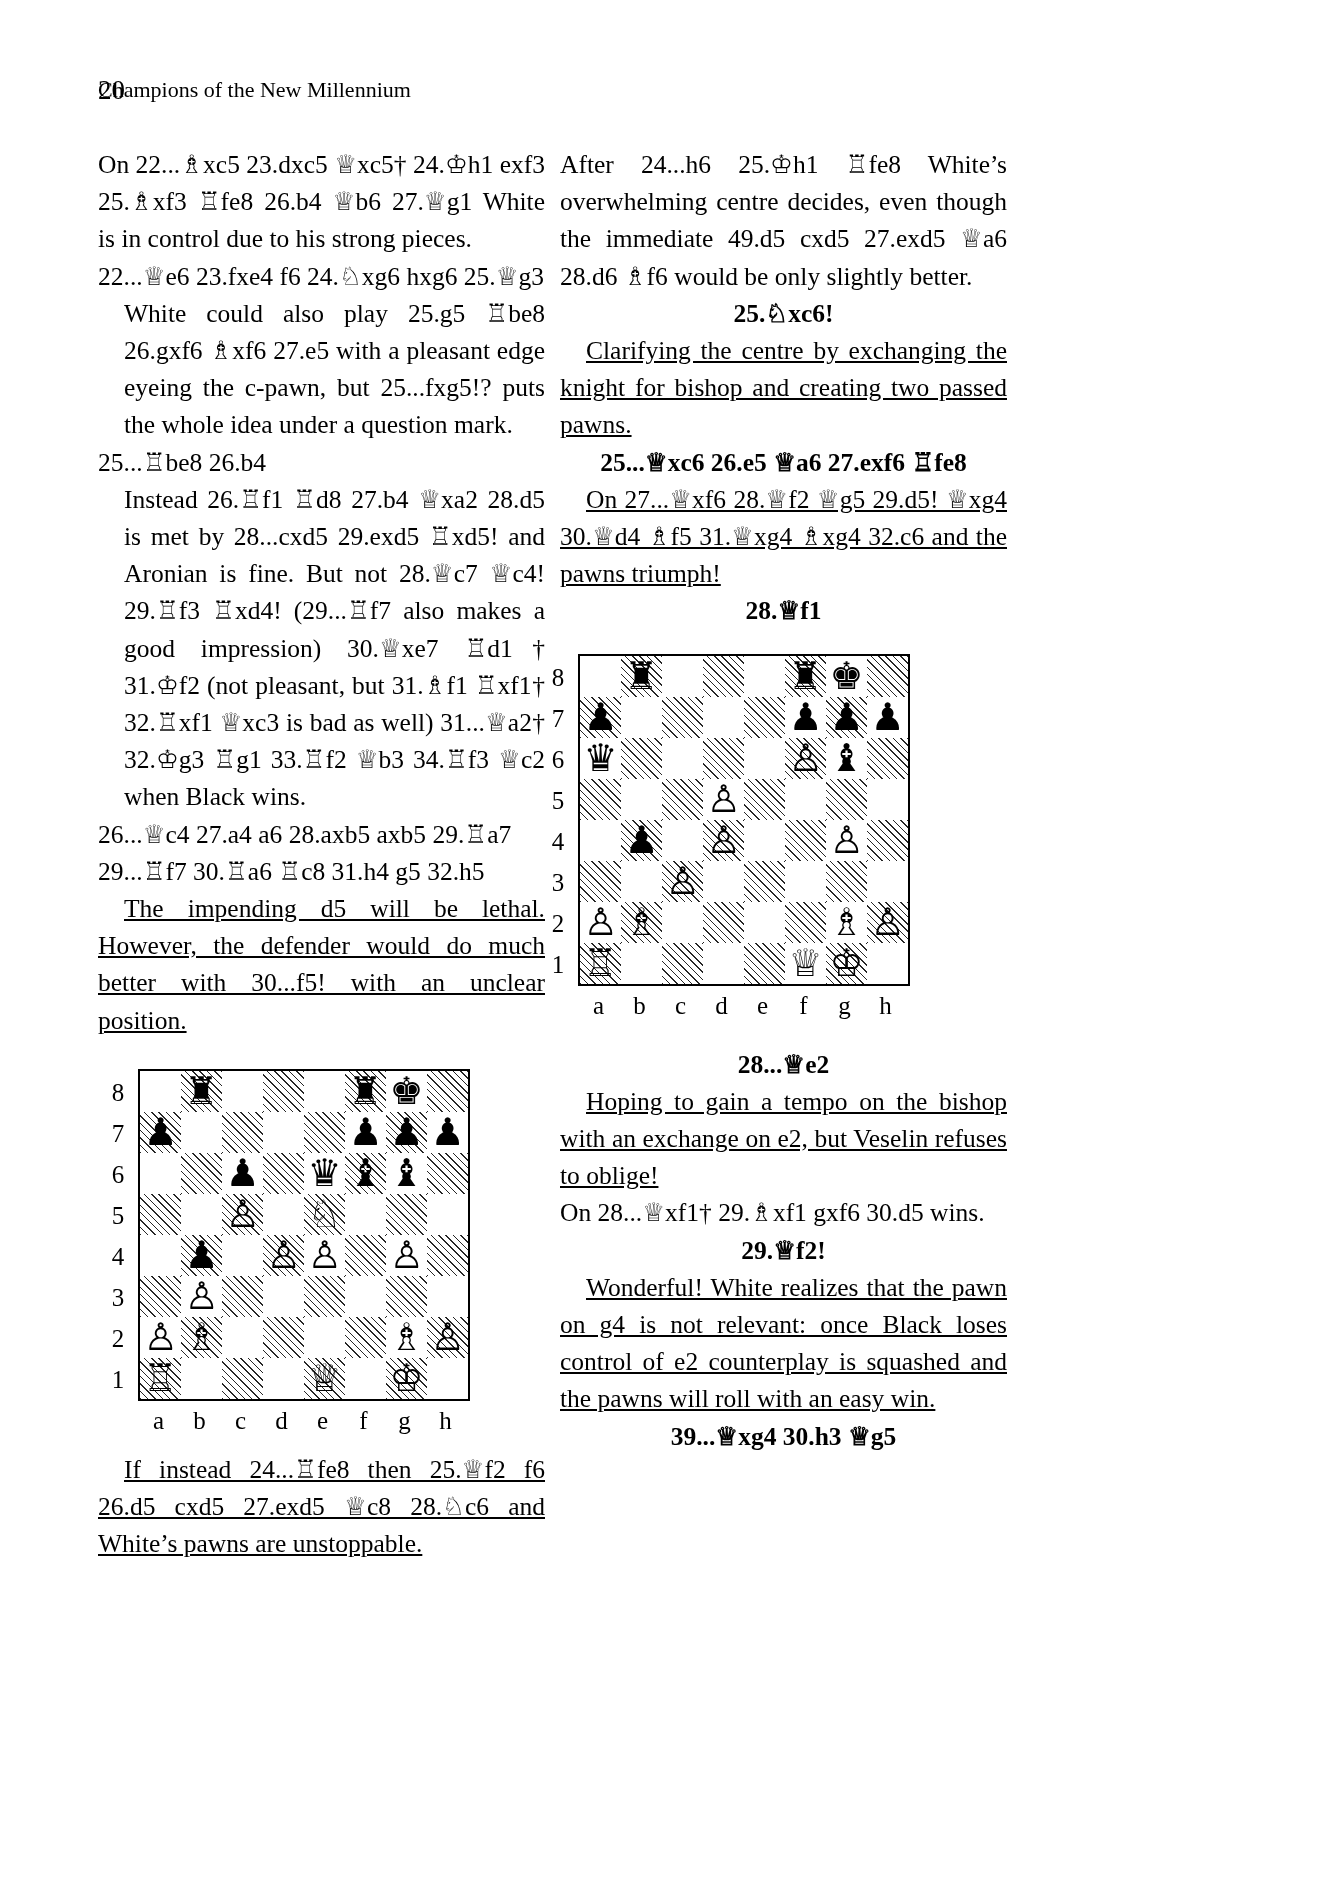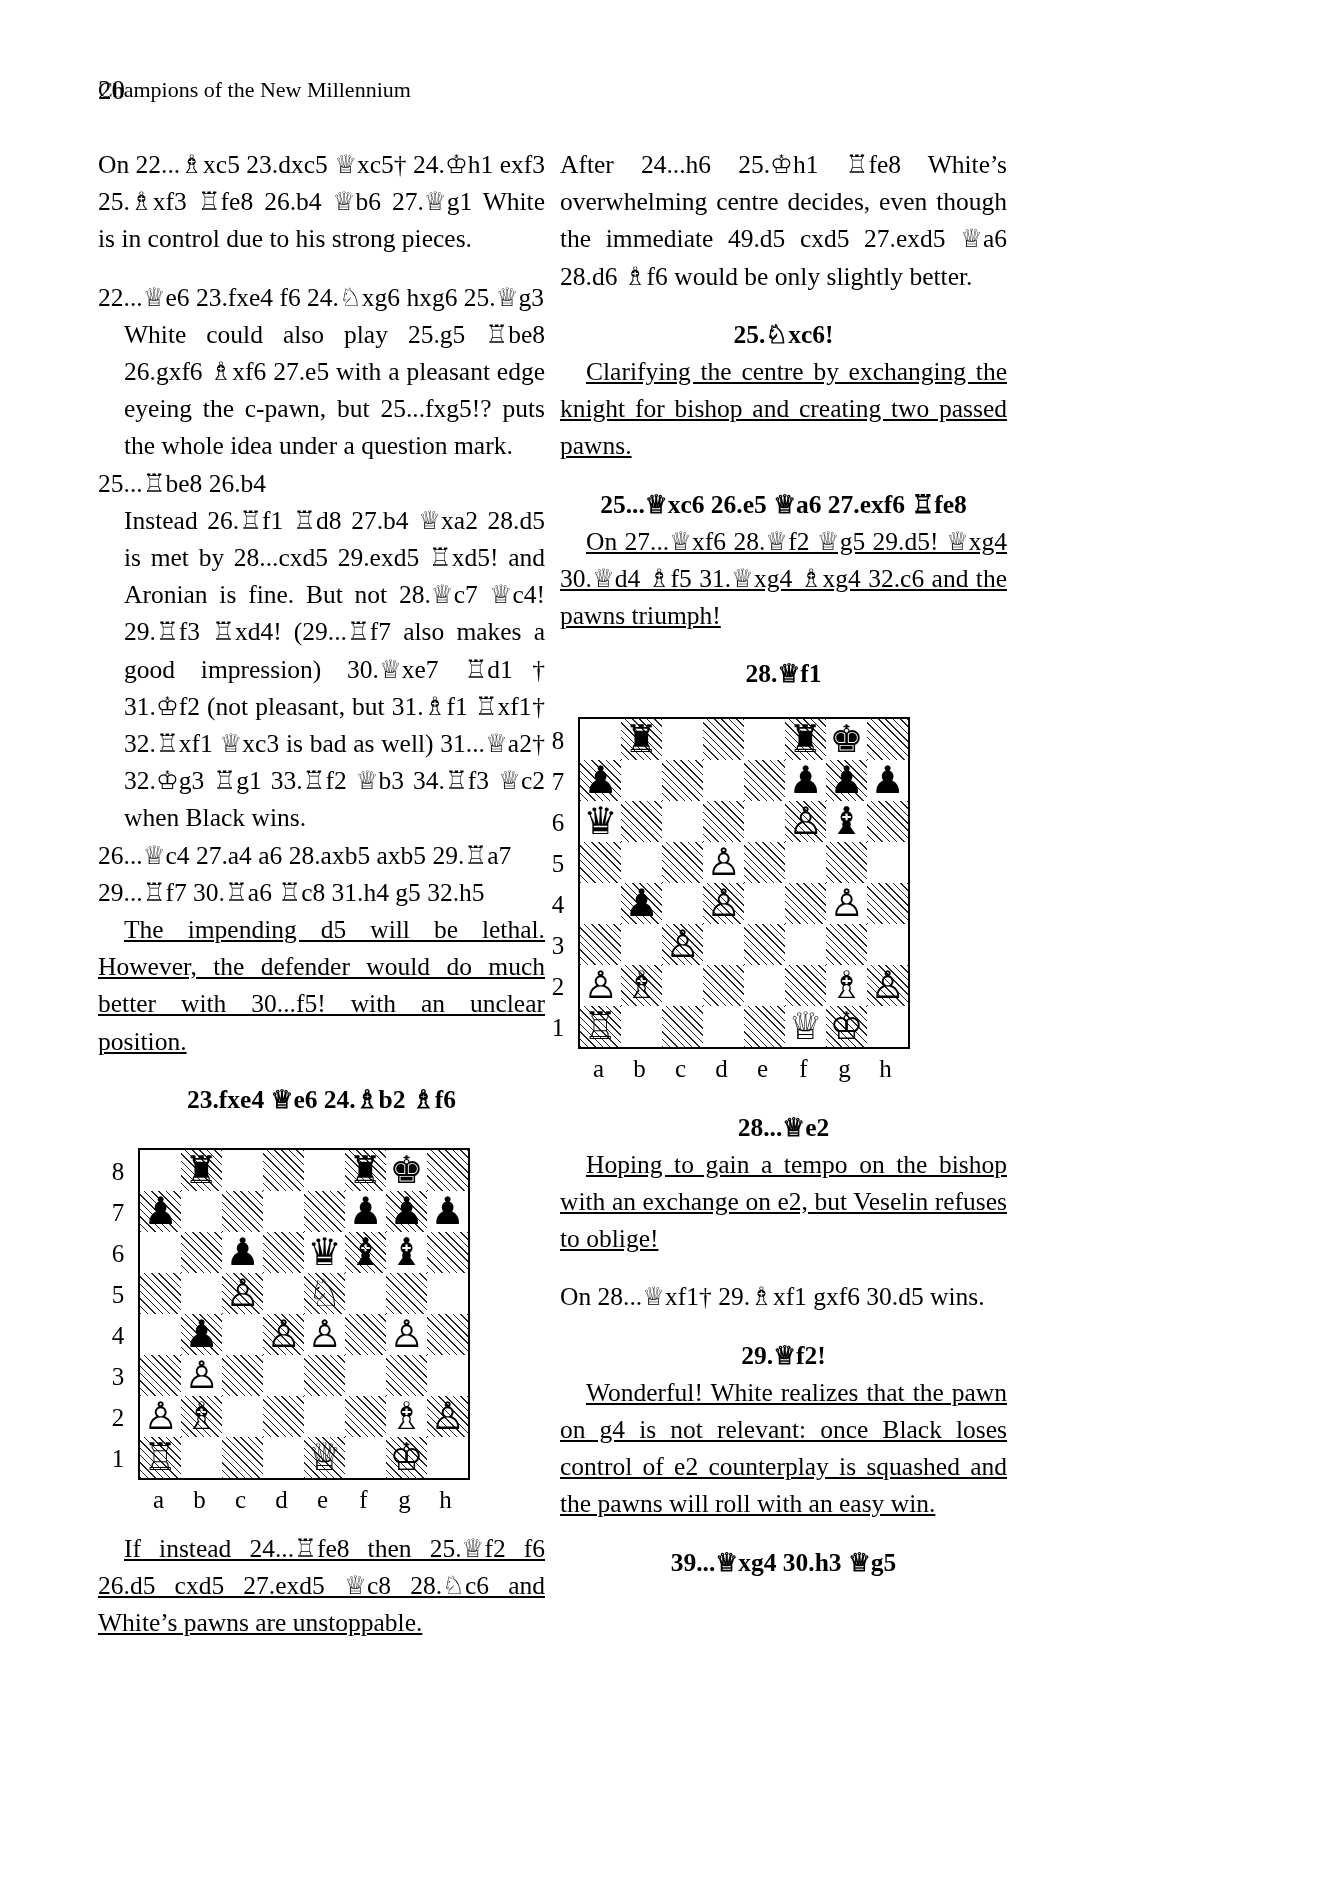--- a/index.html
+++ b/index.html
@@ -40,21 +40,21 @@
   .col-right{left:560px;}
 
   p{
     margin:0 0 0 0;
     font-size:25.5px;
     line-height:37.2px;
     text-align:justify;
     text-justify:inter-word;
     hyphens:none;
   }
-  p.gap{margin-top:21px;}
+  p.gap{}
   p.indent{text-indent:26px;text-decoration:underline;}
   p.hang{padding-left:26px;text-indent:-26px;}
   p.sub{padding-left:26px;text-indent:0;}
   p.bold{font-weight:bold;text-align:center;}
 
   
   .board-wrap{
     position:relative;
     margin:0 auto;
   }
@@ -121,21 +121,20 @@
   <div class="col col-left">
     <div id="left-top">
         <p class="first">On 22...♗xc5 23.dxc5 ♕xc5† 24.♔h1 exf3 25.♗xf3 ♖fe8 26.b4 ♕b6 27.♕g1 White is in control due to his strong pieces.</p>
         <p class="gap hang">22...♕e6 23.fxe4 f6 24.♘xg6 hxg6 25.♕g3</p>
         <p class="sub">White could also play 25.g5 ♖be8 26.gxf6 ♗xf6 27.e5 with a pleasant edge eyeing the c-pawn, but 25...fxg5!? puts the whole idea under a question mark.</p>
         <p class="hang">25...♖be8 26.b4</p>
         <p class="sub">Instead 26.♖f1 ♖d8 27.b4 ♕xa2 28.d5 is met by 28...cxd5 29.exd5 ♖xd5! and Aronian is fine. But not 28.♕c7 ♕c4! 29.♖f3 ♖xd4! (29...♖f7 also makes a good impression) 30.♕xe7 ♖d1† 31.♔f2 (not pleasant, but 31.♗f1 ♖xf1† 32.♖xf1 ♕xc3 is bad as well) 31...♕a2† 32.♔g3 ♖g1 33.♖f2 ♕b3 34.♖f3 ♕c2 when Black wins.</p>
         <p class="hang">26...♕c4 27.a4 a6 28.axb5 axb5 29.♖a7</p>
         <p class="hang">29...♖f7 30.♖a6 ♖c8 31.h4 g5 32.h5</p>
         <p class="indent">The impending d5 will be lethal. However, the defender would do much better with 30...f5! with an unclear position.</p>
-        <p class="gap bold">23.fxe4 ♕e6 24.♗b2 ♗f6</p>
       </div>
     <div id="board1-slot">
         <div class="board-wrap b1">
           <div class="ranks" style="top: 3px;">
             <div class="rank-lbl">8</div>
             <div class="rank-lbl">7</div>
             <div class="rank-lbl">6</div>
             <div class="rank-lbl">5</div>
             <div class="rank-lbl">4</div>
             <div class="rank-lbl">3</div>

